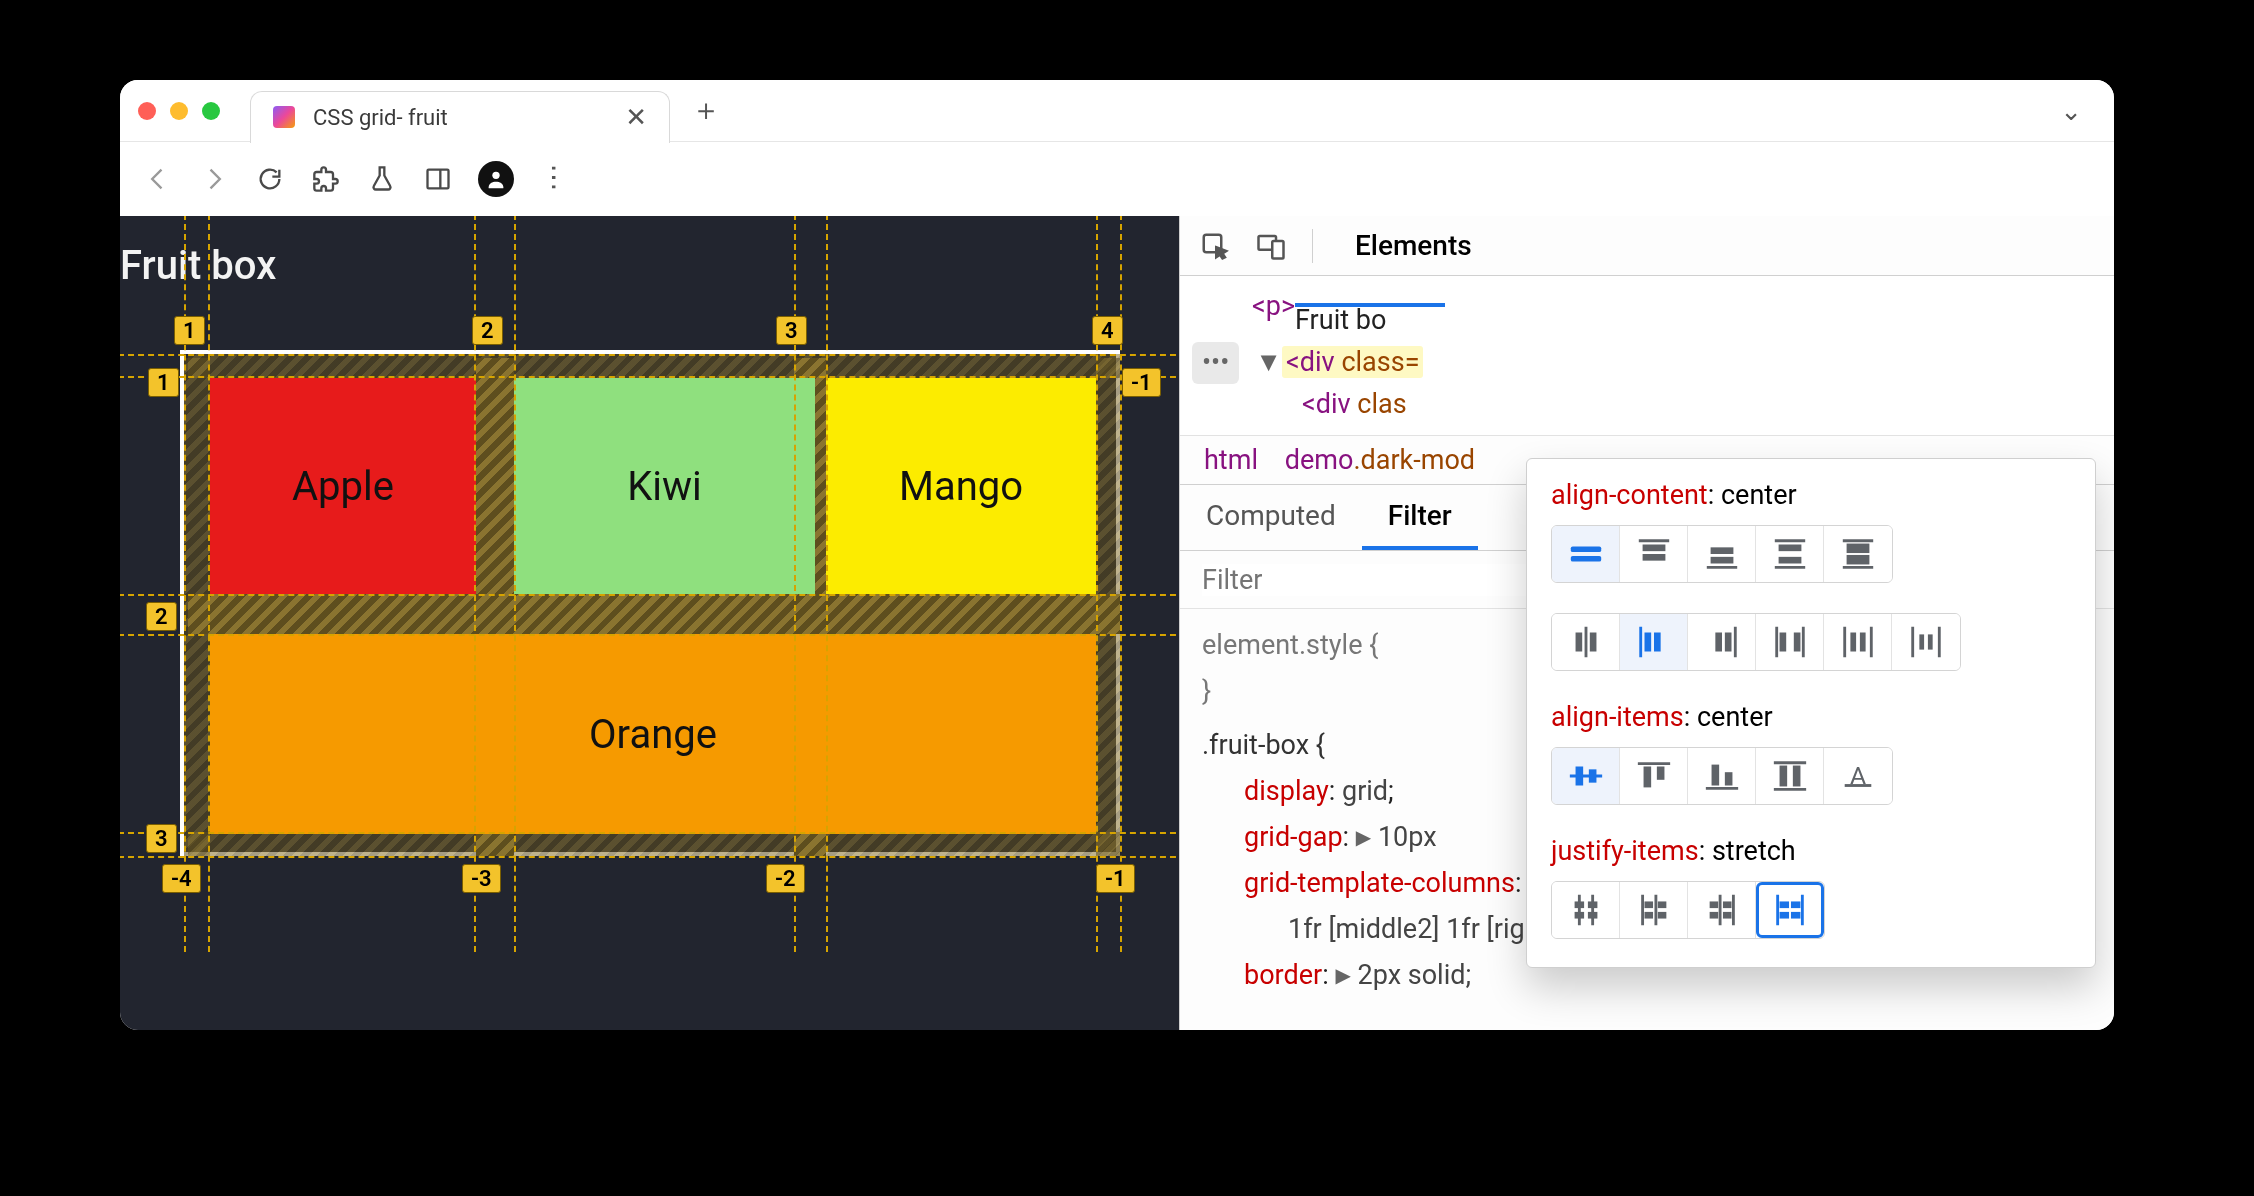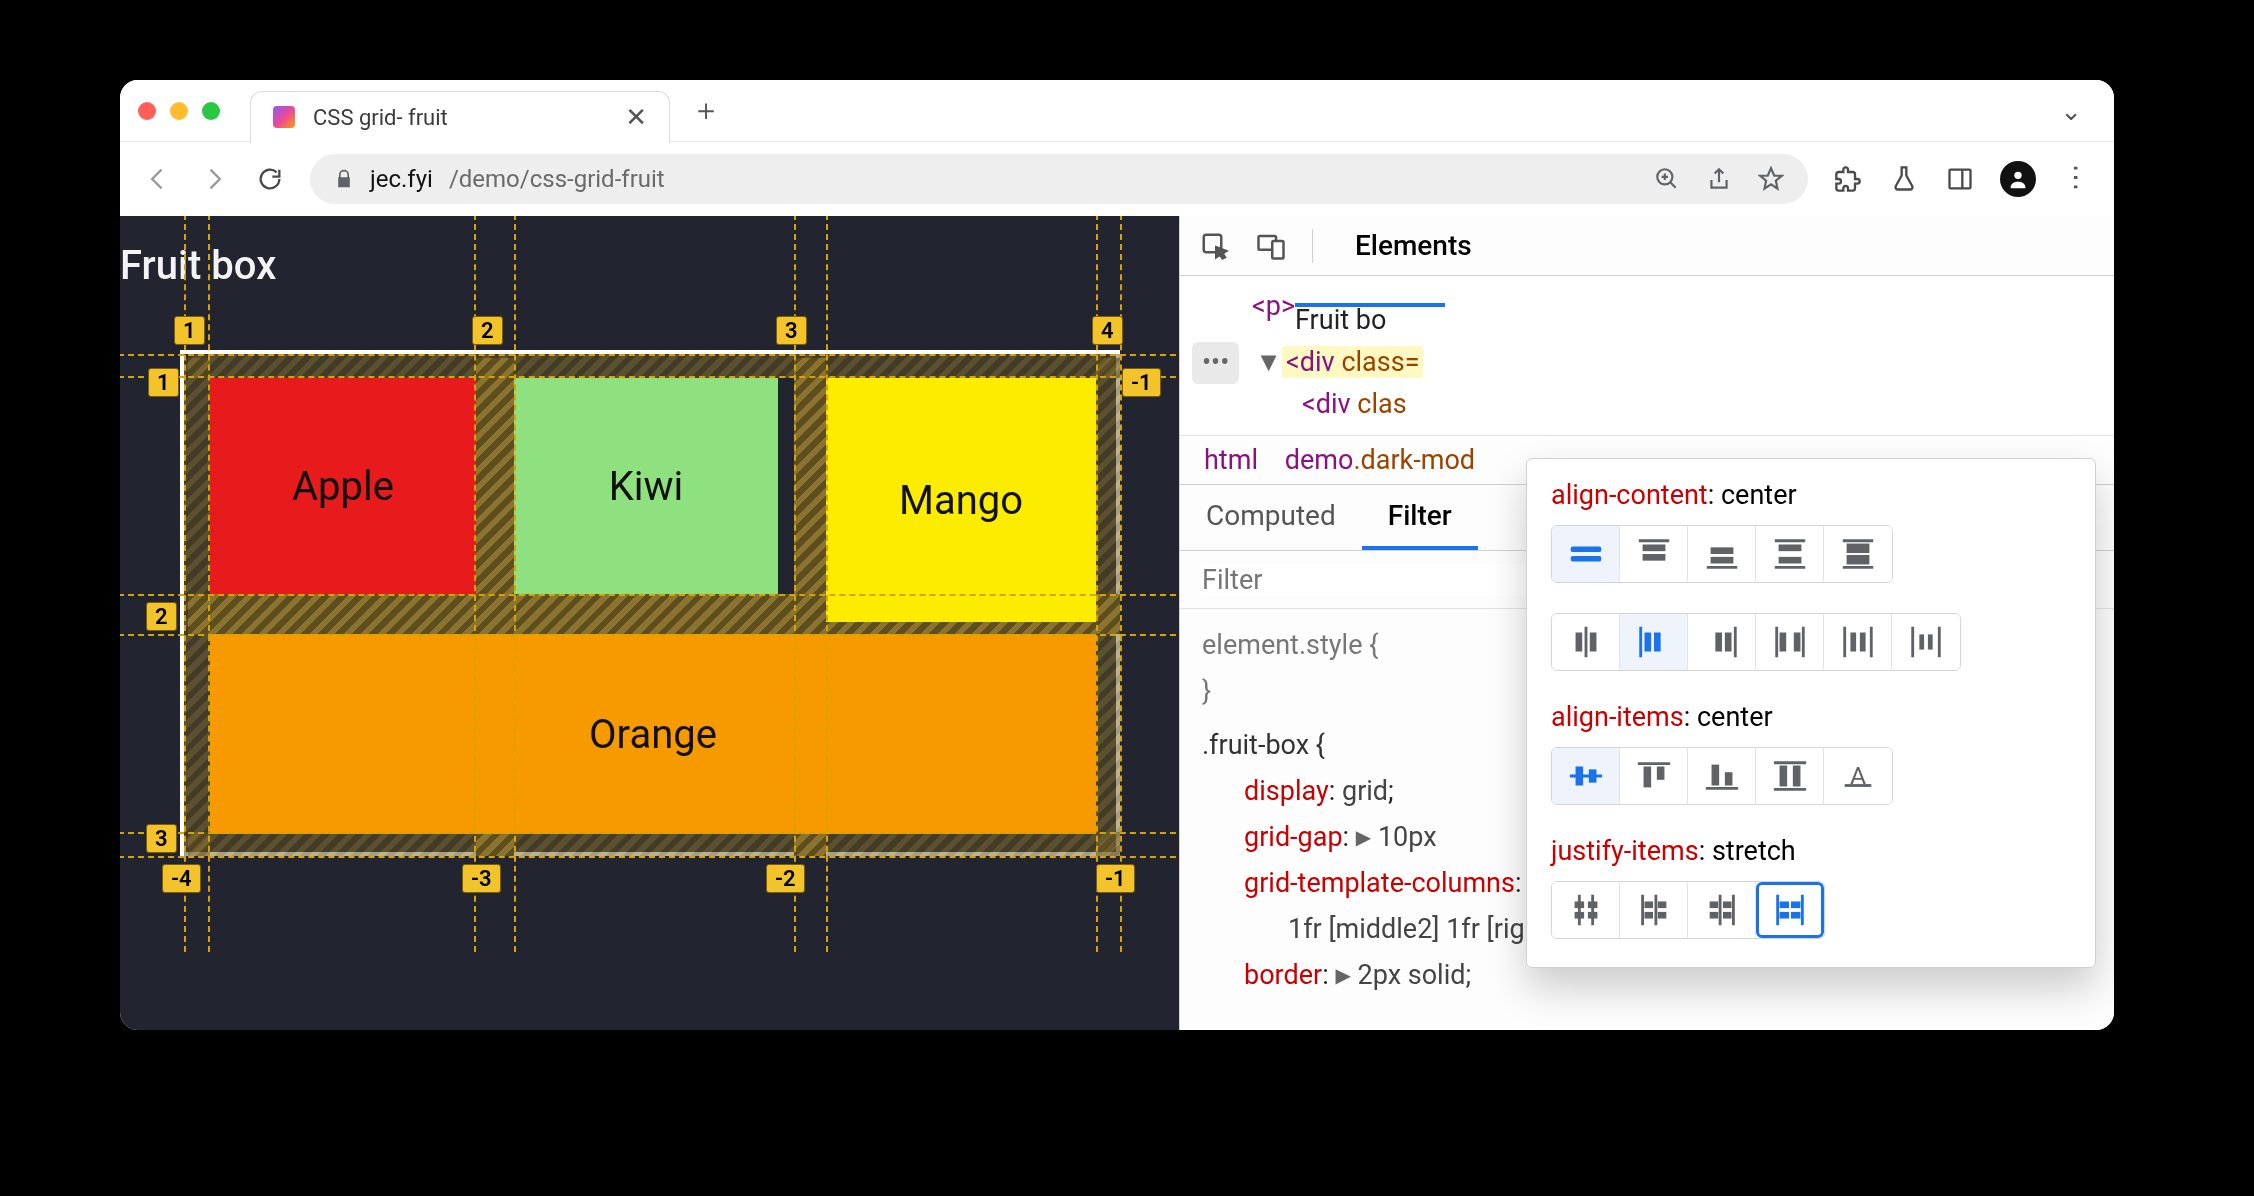--- a/index.html
+++ b/index.html
@@ -83,22 +83,22 @@
   .ll-t1{left:54px; top:100px}.ll-t2{left:352px; top:100px}.ll-t3{left:656px; top:100px}.ll-t4{left:972px; top:100px}
   
   .ll-l1{left:28px; top:152px}.ll-l2{left:26px; top:386px}.ll-l3{left:26px; top:608px}
   
   .ll-r1{left:1002px; top:152px}
   
   .ll-b4{left:42px; top:648px}.ll-b3{left:342px; top:648px}.ll-b2{left:646px; top:648px}.ll-b1{left:976px; top:648px}
 
   .cell { position:absolute; display:flex; align-items:center; justify-content:center; font-size:40px; font-weight:400; color:#111; }
   .cell.apple {left:26px;top:24px;width:266px;height:216px;background:#e71b1b;}
-  .cell.kiwi  {left:330px;top:24px;width:264px;height:216px;background:#8fe07e;}
-  .cell.mango {left:642px;top:24px;width:270px;height:244px;background:#fcec00;}
+  .cell.kiwi  {left:330px;top:24px;width:301px;height:216px;background:#8fe07e;}
+  .cell.mango {left:642px;top:24px;width:270px;height:216px;background:#fcec00;}
   .cell.orange{left:26px;top:280px;width:886px;height:200px;background:#f69a00;}
 
   
   .gut { position:absolute; background:repeating-linear-gradient(135deg,#5e4e1e 0 6px,#8a7430 6px 12px); }
   .gut.gv1{left:292px;top:4px;width:38px;height:498px}
   .gut.gv2{left:610px;top:4px;width:32px;height:498px}
   .gut.gh1{left:4px;top:240px;width:932px;height:40px}
   .gut.l{left:0;top:4px;width:26px;height:498px;opacity:.55}
   .gut.r{left:912px;top:4px;width:24px;height:498px;opacity:.55}
   .gut.t{left:4px;top:0;width:932px;height:24px;opacity:.55}
@@ -195,38 +195,20 @@
     <div class="tb-ico grey">
         <svg viewBox="0 0 24 24">
           <path d="M9 4l8 8-8 8"></path>
         </svg>
       </div>
     <div class="tb-ico">
         <svg viewBox="0 0 24 24">
           <path d="M20 12a8 8 0 1 1-2.34-5.66M20 4v6h-6"></path>
         </svg>
       </div>
-    <div class="addrbar">
-      <svg class="lock" viewBox="0 0 24 24" fill="#5f6368">
-          <path d="M6 10V7a6 6 0 1 1 12 0v3h1v12H5V10h1zm2 0h8V7a4 4 0 1 0-8 0v3z"></path>
-        </svg>
-      <span class="host">jec.fyi</span>
-        <span class="path">/demo/css-grid-fruit</span>
-      <span class="spacer"></span>
-      <svg class="rico" width="26" height="26" viewBox="0 0 24 24" fill="none" stroke="#5f6368" stroke-width="2">
-          <circle cx="10" cy="10" r="7"></circle>
-          <path d="M15 15l5 5M10 7v6M7 10h6"></path>
-        </svg>
-      <svg class="rico" width="26" height="26" viewBox="0 0 24 24" fill="none" stroke="#5f6368" stroke-width="2">
-          <path d="M12 3v12M8 7l4-4 4 4M5 13v7h14v-7"></path>
-        </svg>
-      <svg class="rico" width="26" height="26" viewBox="0 0 24 24" fill="none" stroke="#5f6368" stroke-width="2">
-          <path d="M12 2l3 7h7l-5.5 4.5L18 21l-6-4-6 4 1.5-7.5L2 9h7z"></path>
-        </svg>
-    </div>
     <div class="tb-ico">
         <svg viewBox="0 0 24 24" fill="#5f6368" stroke="none">
           <path d="M10 2a2 2 0 0 1 2 2v2h4a2 2 0 0 1 2 2v4h2a2 2 0 1 1 0 4h-2v4a2 2 0 0 1-2 2h-4v-2a2 2 0 1 0-4 0v2H4a2 2 0 0 1-2-2v-4h2a2 2 0 1 0 0-4H2V8a2 2 0 0 1 2-2h4V4a2 2 0 0 1 2-2z"></path>
         </svg>
       </div>
     <div class="tb-ico">
         <svg viewBox="0 0 24 24" fill="none" stroke="#5f6368" stroke-width="2">
           <path d="M9 2h6M10 2v7l-5 9a2 2 0 0 0 2 3h10a2 2 0 0 0 2-3l-5-9V2"></path>
         </svg>
       </div>

